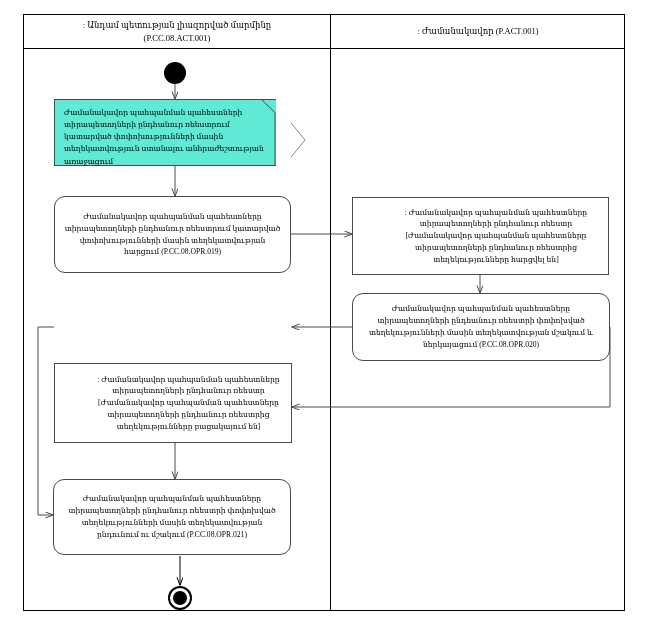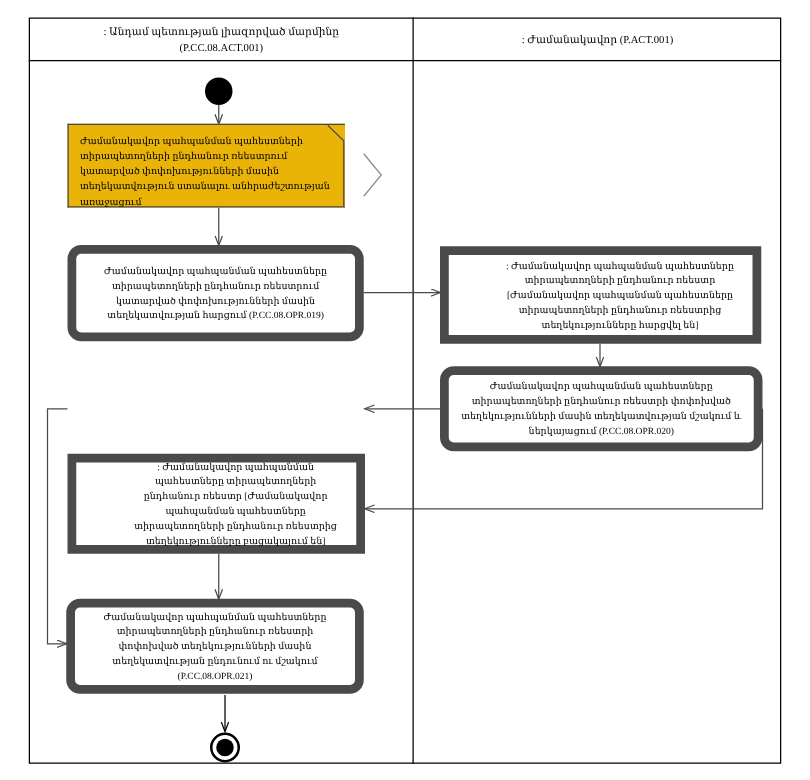--- a/index.html
+++ b/index.html
@@ -45,21 +45,21 @@
   .lane-headline {
     position: absolute;
     background: #000000;
     height: 1px;
   }
   
   .node {
     position: absolute;
     box-sizing: border-box;
     background: #ffffff;
-    border: 7px solid #14b8a6;
+    border: 1px solid #14b8a6;
     display: flex;
     align-items: center;
     justify-content: center;
     text-align: center;
     font-size: 7.6px;
     line-height: 1.55;
     padding: 5px 9px;
     color: #000000;
   }
   .node.action {
@@ -77,21 +77,21 @@
   }
   
   .note {
     position: absolute;
     box-sizing: border-box;
     font-size: 7.6px;
     line-height: 1.6;
     color: #000000;
     padding: 7px 5px 7px 9px;
     text-align: left;
-    background: #eab308;
+    background: #5eead4;
     border-left: 1px solid #4a4a4a;
     border-bottom: 1px solid #4a4a4a;
     border-top: 1px solid #4a4a4a;
   }
   .note-fold {
     position: absolute;
     top: 0;
     right: 0;
     width: 14px;
     height: 100%;

